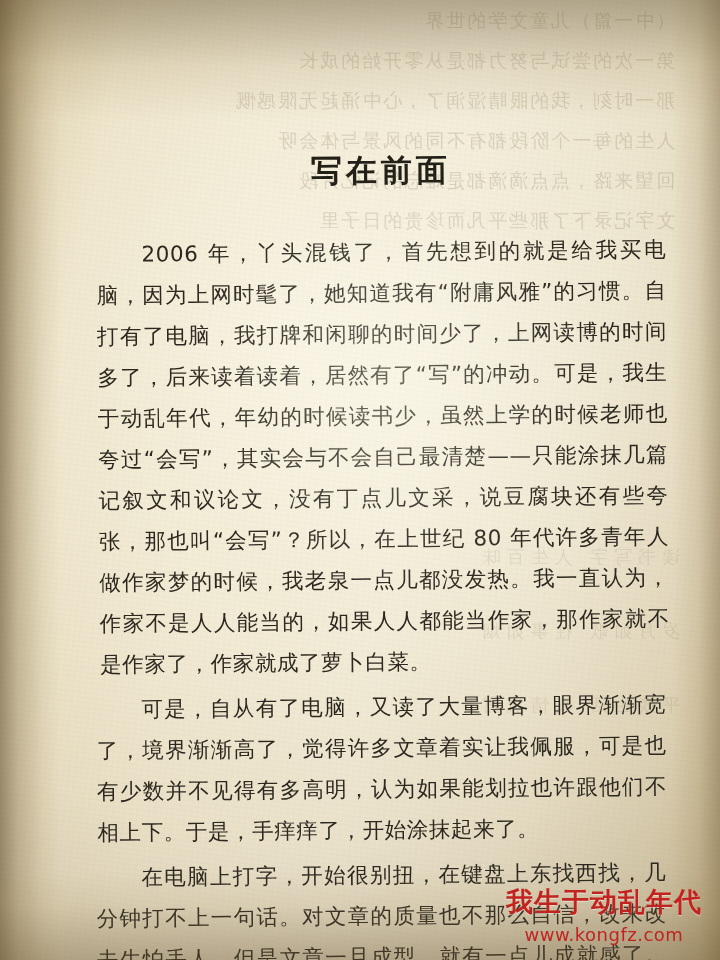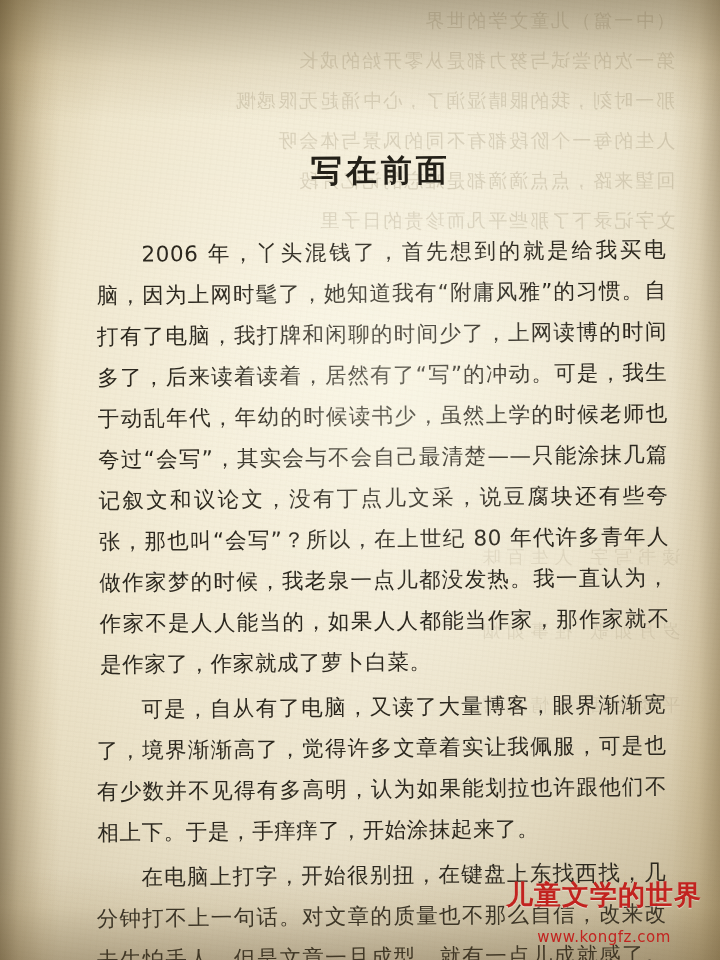--- a/index.html
+++ b/index.html
@@ -136,25 +136,25 @@
   }
   #wm-main {
     font-size: 27px;
     font-weight: bold;
     color: #c2231f;
     letter-spacing: 1px;
     font-family: "DejaVu Sans", sans-serif;
     text-shadow: 0 1px 1px rgba(255,255,255,0.5);
   }
   #wm-sub {
-    font-size: 15px;
+    font-size: 18px;
     color: #c2231f;
     letter-spacing: 0.5px;
     font-family: "DejaVu Sans", sans-serif;
-    margin-top: 19px;
+    margin-top: 8px;
   }
 
   
   #glare {
     position: absolute;
     left: 180px; top: 180px;
     width: 420px; height: 420px;
     background: radial-gradient(ellipse at center, rgba(255,255,240,0.30) 0%, rgba(255,255,240,0.10) 45%, rgba(255,255,255,0) 72%);
     pointer-events: none;
   }
@@ -188,16 +188,16 @@
     <p class="para">在电脑上打字，开始很别扭，在键盘上东找西找，几分钟打不上一句话。对文章的质量也不那么自信，改来改去生怕丢人。但是文章一旦成型，就有一点儿成就感了。尤其是，我的学生有搞文印的，我让他打印几篇看看，乖乖，这一篇篇，一行行，整整齐齐的汉字是我老泉写的吗？还有那，别人啧之</p>
   </div>
 
   <div id="glare"></div>
   <div id="gutter-left"></div>
   <div id="gutter-right"></div>
   <div id="top-shadow"></div>
   <div id="bottom-shadow"></div>
 
   <div id="watermark">
-    <div id="wm-main" style="color: rgb(194, 35, 31);">儿童文学的世界</div>
+    <div id="wm-main" style="color: rgb(194, 35, 31);">我生于动乱年代</div>
     <div id="wm-sub" style="color: rgb(194, 35, 31);">www.kongfz.com</div>
   </div>
 </div>
 
 </body></html>

